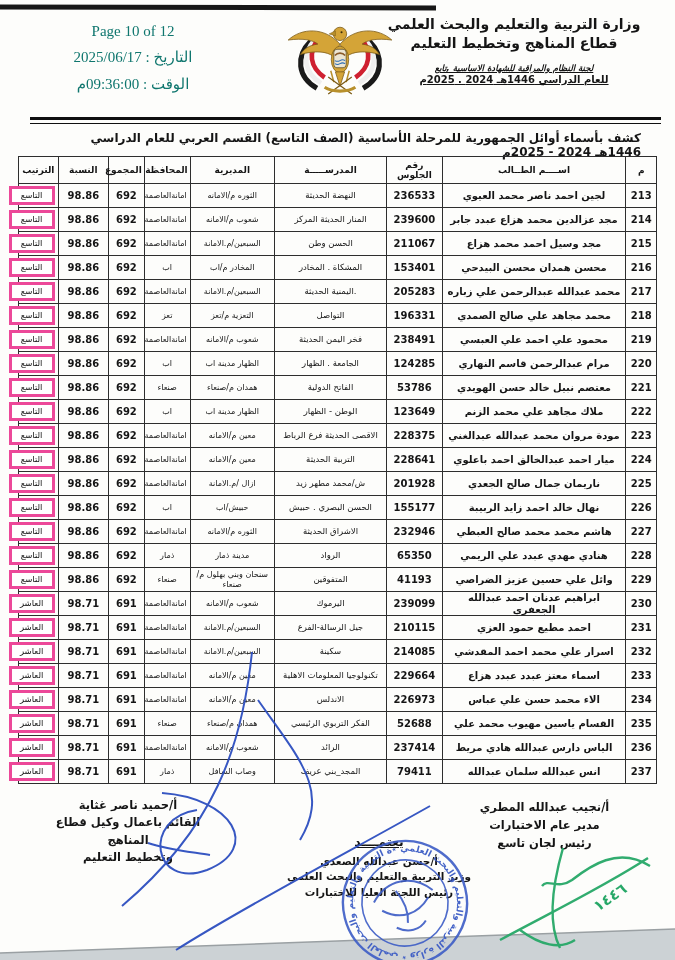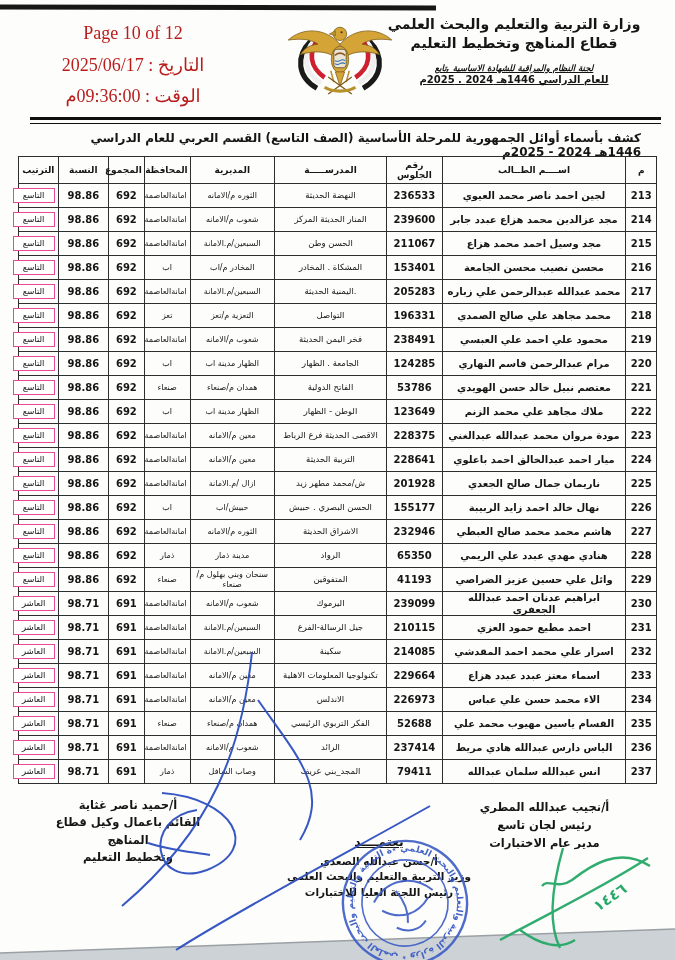--- a/index.html
+++ b/index.html
@@ -2,21 +2,21 @@
 <html lang="ar"><head>
 <meta charset="utf-8">
 <style>
   html,body{margin:0;padding:0;background:#e8e8e8;}
   .page{position:relative;width:675px;height:960px;background:#fdfdfb;overflow:hidden;
         font-family:"DejaVu Sans",sans-serif;color:#151515;}
   
   .scan-top{position:absolute;top:5px;left:0;width:436px;height:5px;background:#171717;transform:rotate(.15deg);}
   
   .hdr-left{position:absolute;top:18px;left:48px;width:170px;text-align:center;direction:rtl;
-            font-family:"Liberation Serif",serif;font-size:18px;line-height:1.75;color:#b91c1c;}
+            font-family:"Liberation Serif",serif;font-size:15px;line-height:1.75;color:#0f766e;}
   .hdr-right{position:absolute;top:14px;right:22px;width:278px;text-align:center;direction:rtl;font-weight:bold;}
   .hdr-right .l1{font-size:13px;}
   .hdr-right .l2{font-size:14px;margin-top:2px;}
   .hdr-right .l3{font-size:14px;margin-top:3px;}
   .hdr-right .l4{font-size:8.5px;margin-top:12px;text-decoration:underline;font-style:italic;}
   .hdr-right .l5{font-size:10px;margin-top:1px;text-decoration:underline;}
   .emblem{position:absolute;top:10px;left:281px;width:118px;height:96px;}
   .double-rule{position:absolute;top:117px;left:30px;right:14px;height:3px;
                border-top:3px solid #101010;border-bottom:1px solid #101010;}
   .doc-title{position:absolute;top:131px;right:34px;left:40px;direction:rtl;text-align:right;
@@ -28,21 +28,21 @@
   table.main td{border:1px solid #2e2e2e;height:23px;padding:0 3px;text-align:center;vertical-align:middle;line-height:1.15;}
   td.col-n{font-size:10px;font-weight:bold;}
   td.col-name{font-size:10px;font-weight:bold;text-align:right;padding-right:6px;}
   td.col-seat{font-size:10px;font-weight:bold;}
   td.col-school{font-size:8.5px;text-align:right;padding-right:4px;}
   td.col-district{font-size:8px;}
   td.col-gov{font-size:8px;}
   td.col-total{font-size:10px;font-weight:bold;}
   td.col-pct{font-size:10px;font-weight:bold;}
   td.col-rank{border:none;font-size:8.5px;padding:0;}
-  .rank-box{display:inline-block;border:1px solid #ec4899;background:#fff;min-width:34px;
+  .rank-box{display:inline-block;border:3px solid #ec4899;background:#fff;min-width:34px;
             padding:2px 3px;font-size:8.5px;}
   
   .sig-block{position:absolute;direction:rtl;text-align:center;font-weight:bold;}
   .sig-right{top:799px;right:28px;width:205px;font-size:11.5px;line-height:1.55;}
   .sig-center{top:833px;left:265px;width:228px;font-size:10.5px;line-height:1.45;}
   .sig-center .approve{font-size:12.5px;text-decoration:underline;letter-spacing:1px;margin-bottom:3px;}
   .sig-left{top:797px;left:38px;width:180px;font-size:11.5px;line-height:1.5;}
   .overlay{position:absolute;inset:0;pointer-events:none;}
 </style>
 </head>
@@ -156,21 +156,21 @@
             <td class="col-seat">211067</td>
             <td class="col-school">الحسن وطن</td>
             <td class="col-district">السبعين/م.الامانة</td>
             <td class="col-gov">امانةالعاصمة</td>
             <td class="col-total">692</td>
             <td class="col-pct">98.86</td>
             <td class="col-rank"><span class="rank-box">التاسع</span></td>
           </tr>
           <tr>
             <td class="col-n">216</td>
-            <td class="col-name">محسن نصيب محسن الجامعة</td>
+            <td class="col-name">محسن همدان محسن البيدحي</td>
             <td class="col-seat">153401</td>
             <td class="col-school">المشكاة . المخادر</td>
             <td class="col-district">المخادر م/اب</td>
             <td class="col-gov">اب</td>
             <td class="col-total">692</td>
             <td class="col-pct">98.86</td>
             <td class="col-rank"><span class="rank-box">التاسع</span></td>
           </tr>
           <tr>
             <td class="col-n">217</td>
@@ -402,22 +402,22 @@
             <td class="col-total">691</td>
             <td class="col-pct">98.71</td>
             <td class="col-rank"><span class="rank-box">العاشر</span></td>
           </tr>
         </tbody>
     </table>
   </div>
 
   <div class="sig-block sig-right">
     <div>أ/نجيب عبدالله المطري</div>
+    <div>مدير عام الاختبارات</div>
     <div>رئيس لجان تاسع</div>
-    <div>مدير عام الاختبارات</div>
   </div>
 
   <div class="sig-block sig-center">
     <div class="approve">يعتمــــد</div>
     <div>أ/حسن عبدالله الصعدي</div>
     <div>وزير التربية والتعليم والبحث العلمي</div>
     <div>رئيس اللجنة العليا للاختبارات</div>
   </div>
 
   <div class="sig-block sig-left">

